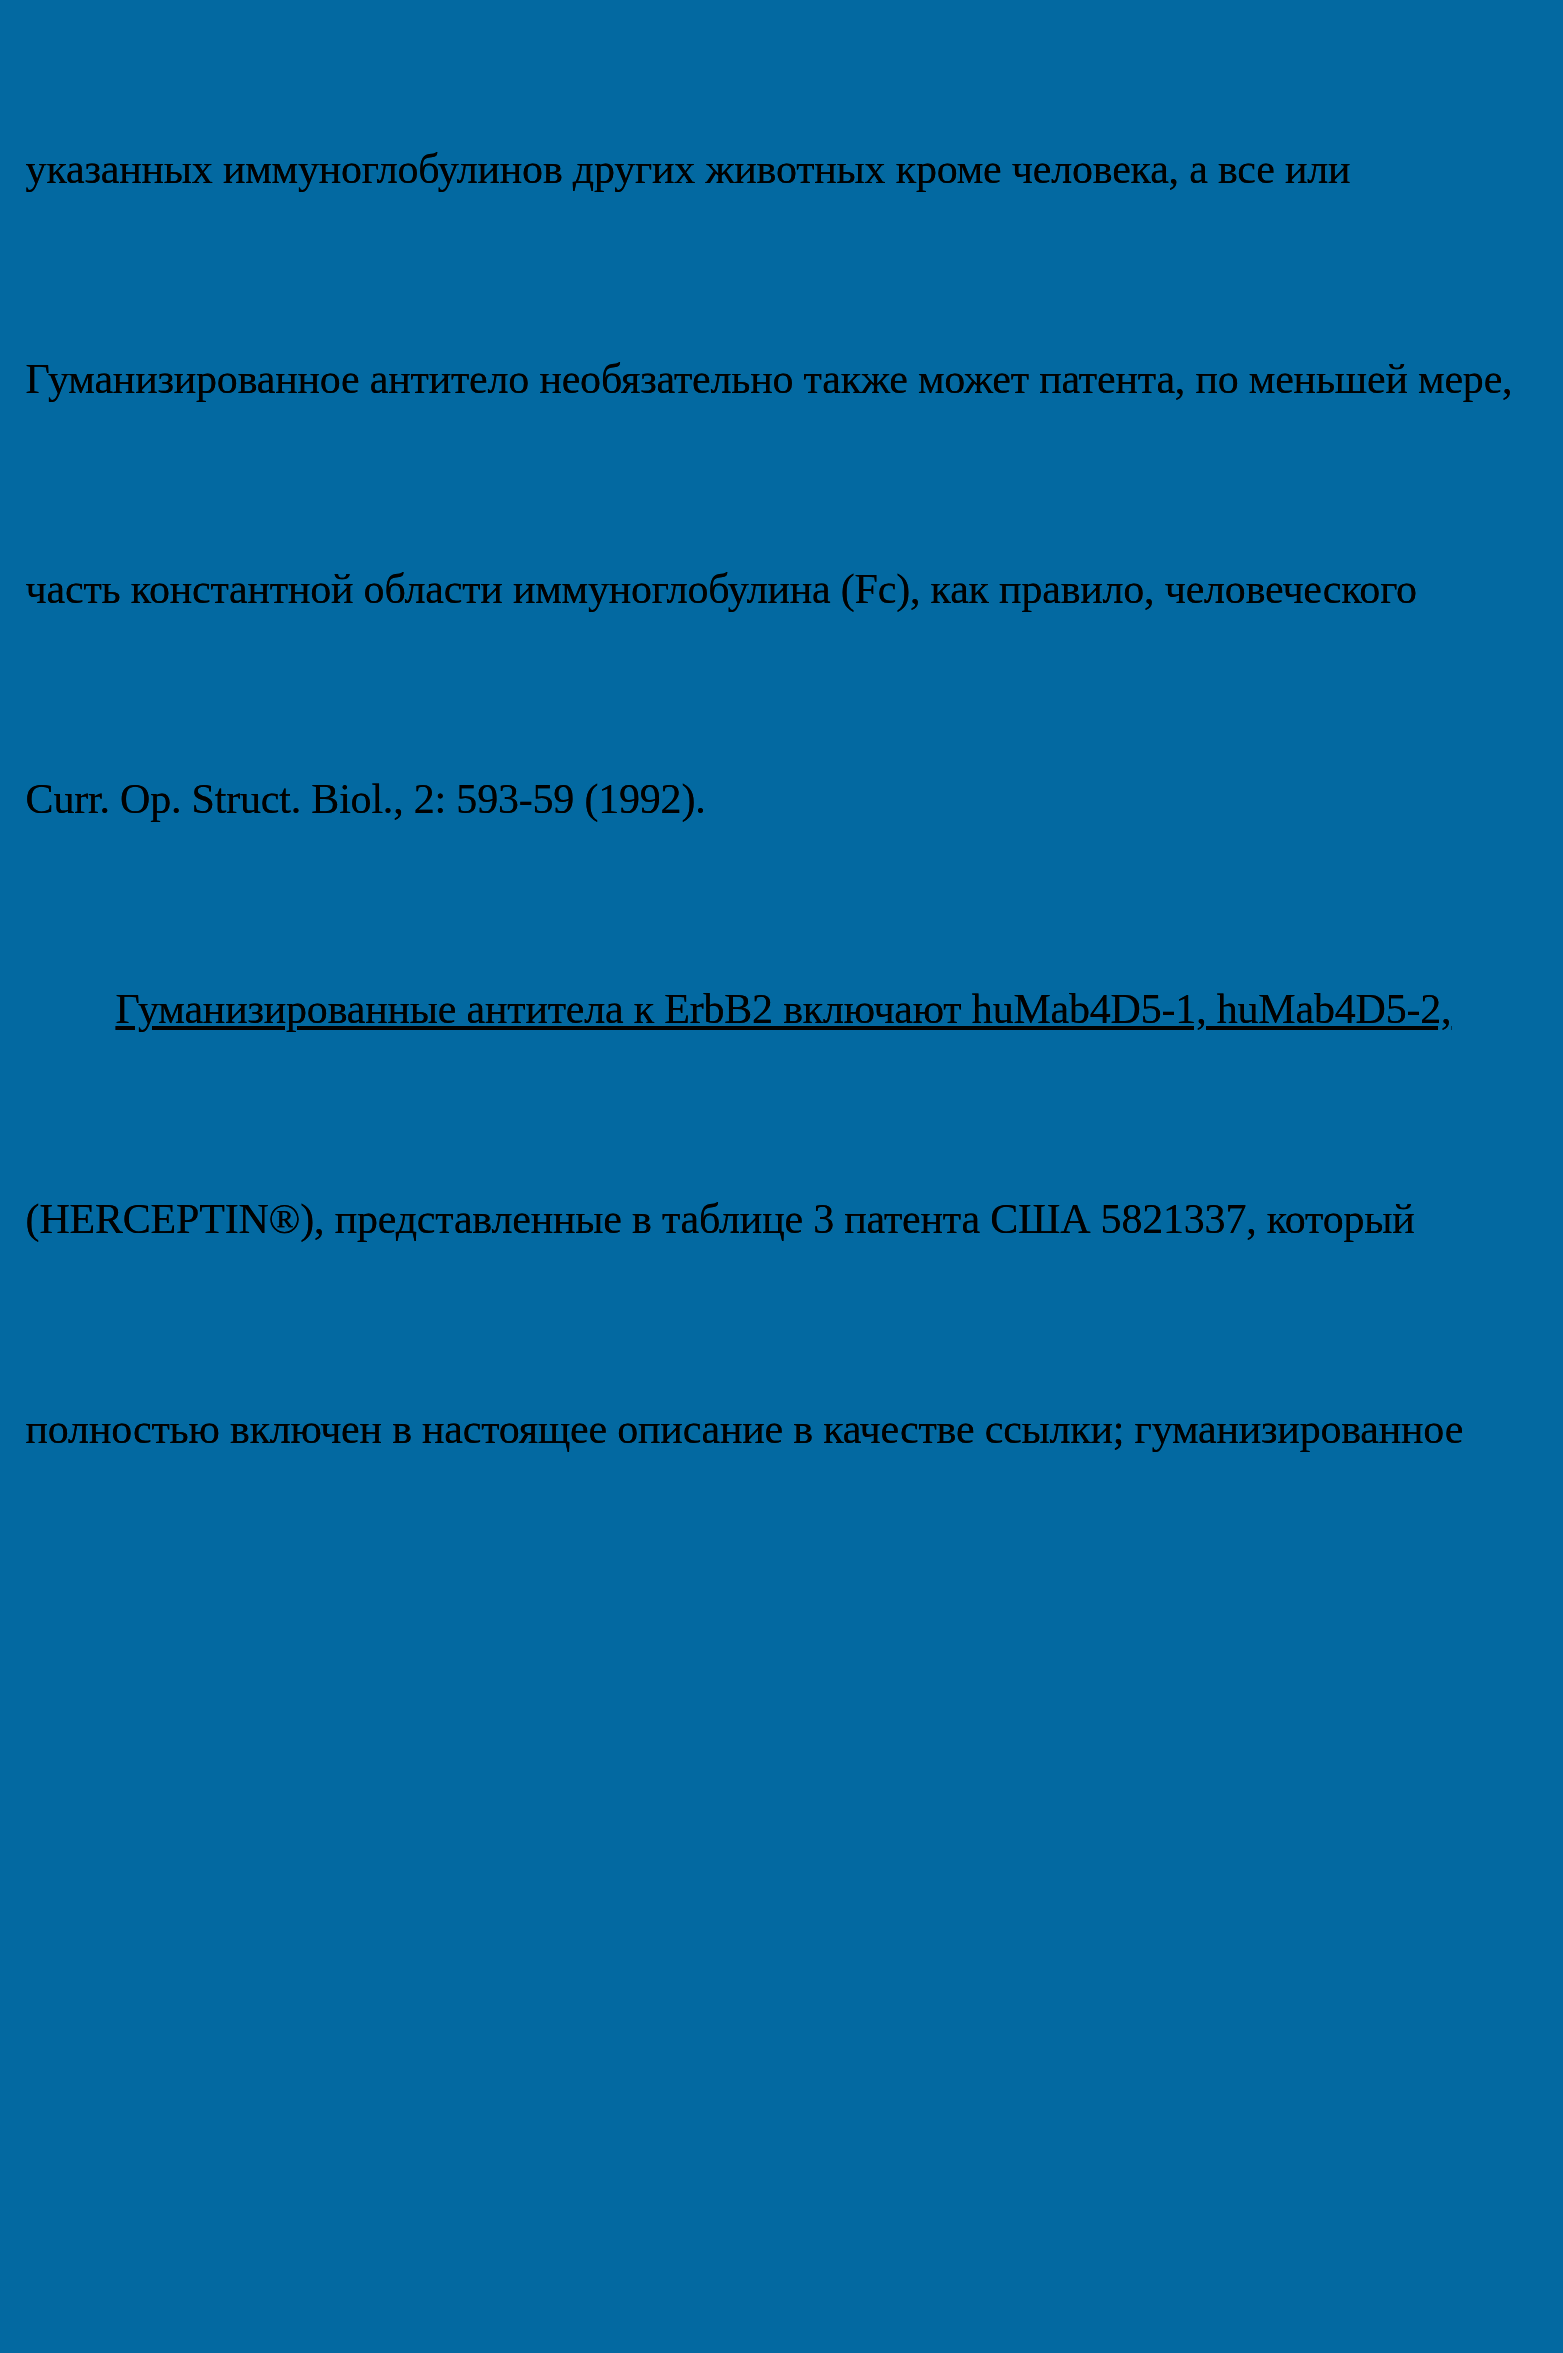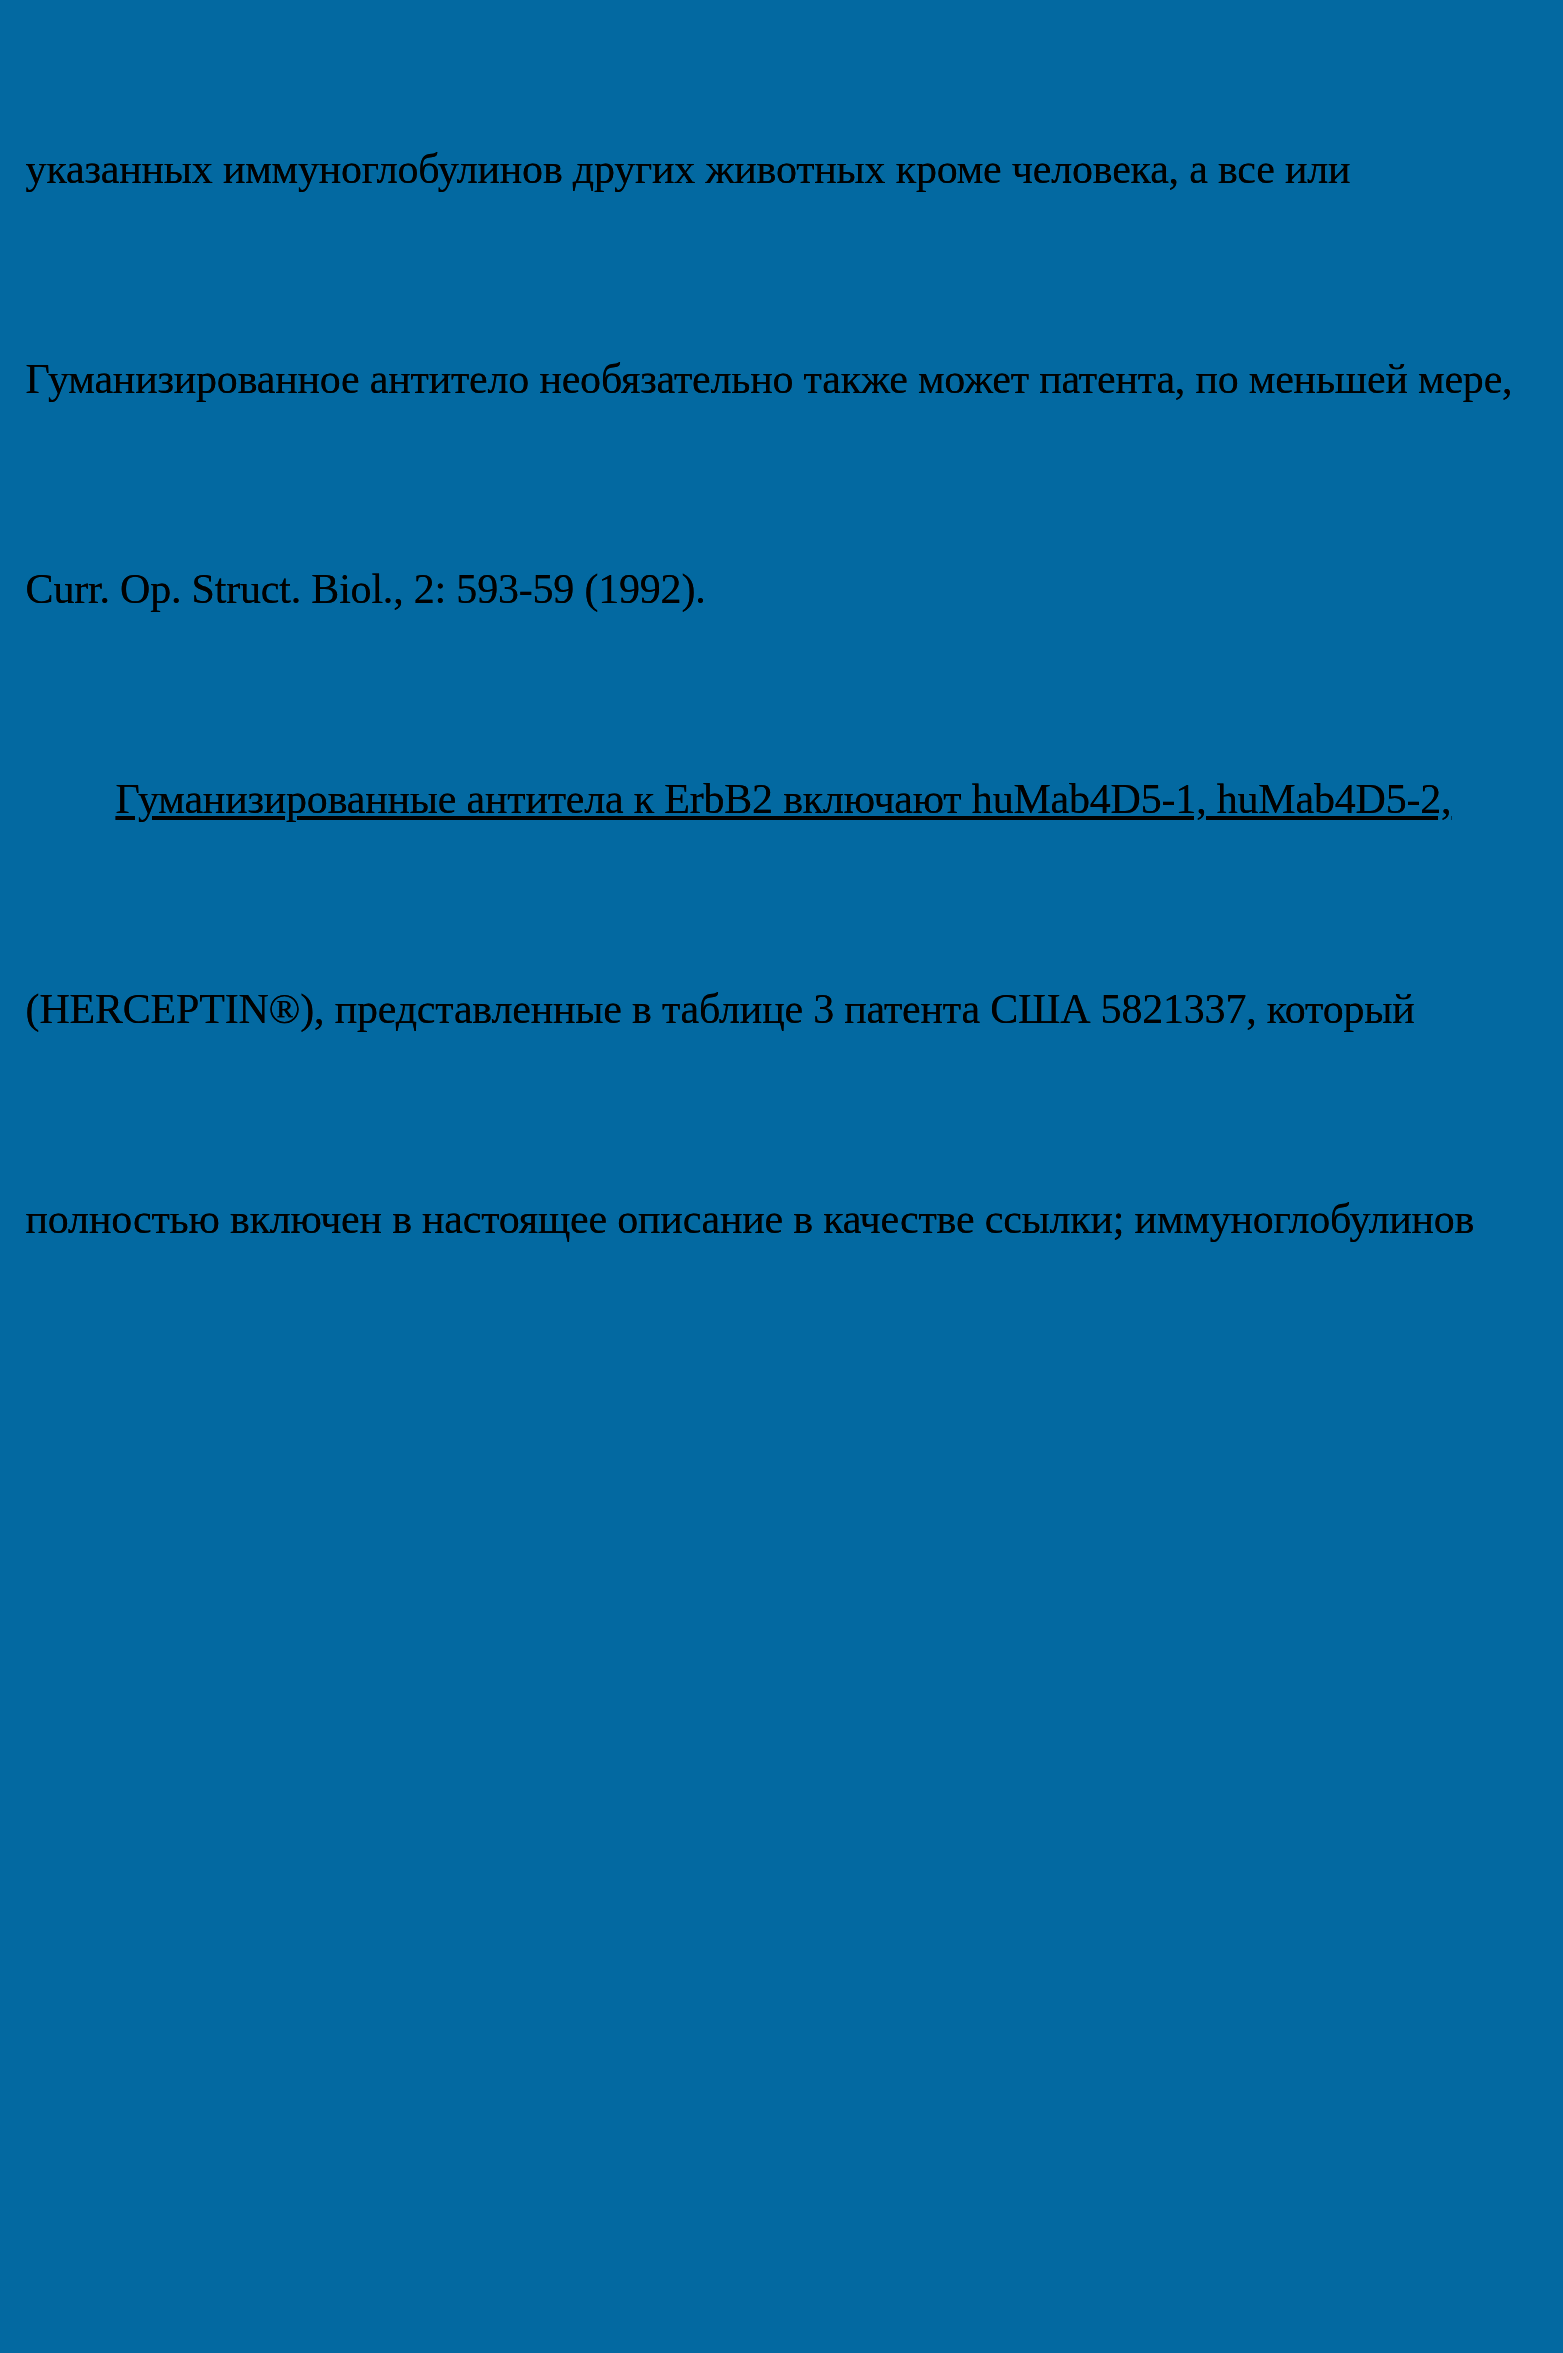--- a/index.html
+++ b/index.html
@@ -36,24 +36,25 @@
     text-decoration: underline;
   }
 </style>
 </head>
 <body>
 
 <div class="page">
   <div class="textblock">
     <div class="line">указанных иммуноглобулинов других животных кроме человека, а все или</div>
     <div class="line">Гуманизированное антитело необязательно также может патента, по меньшей мере,</div>
+    <div class="line">часть константной области иммуноглобулина (Fc), как правило, человеческого</div>
     <div class="line">Curr. Op. Struct. Biol., 2: 593-59 (1992).</div>
     <div class="line indent">Гуманизированные антитела к ErbB2 включают huMab4D5-1, huMab4D5-2,</div>
     <div class="line">(HERCEPTIN®), представленные в таблице 3 патента США 5821337, который</div>
-    <div class="line">полностью включен в настоящее описание в качестве ссылки; иммуноглобулинов</div>
+    <div class="line">полностью включен в настоящее описание в качестве ссылки; гуманизированное</div>
     
     
     
     
     
     
     
     
     
     

